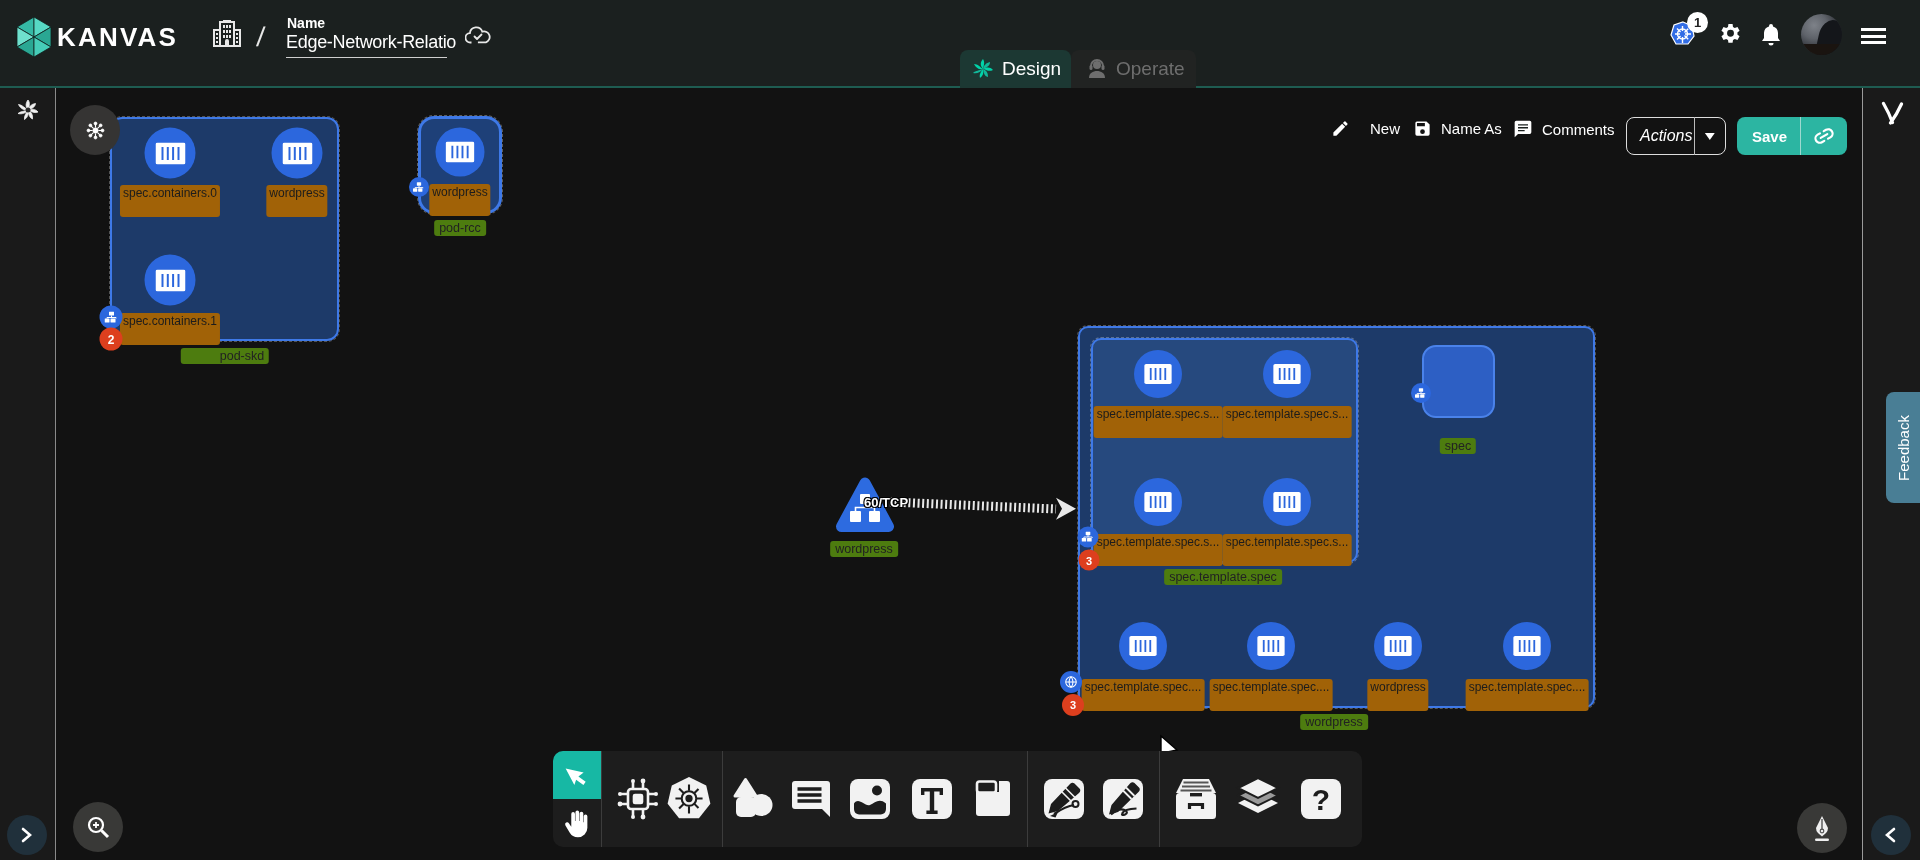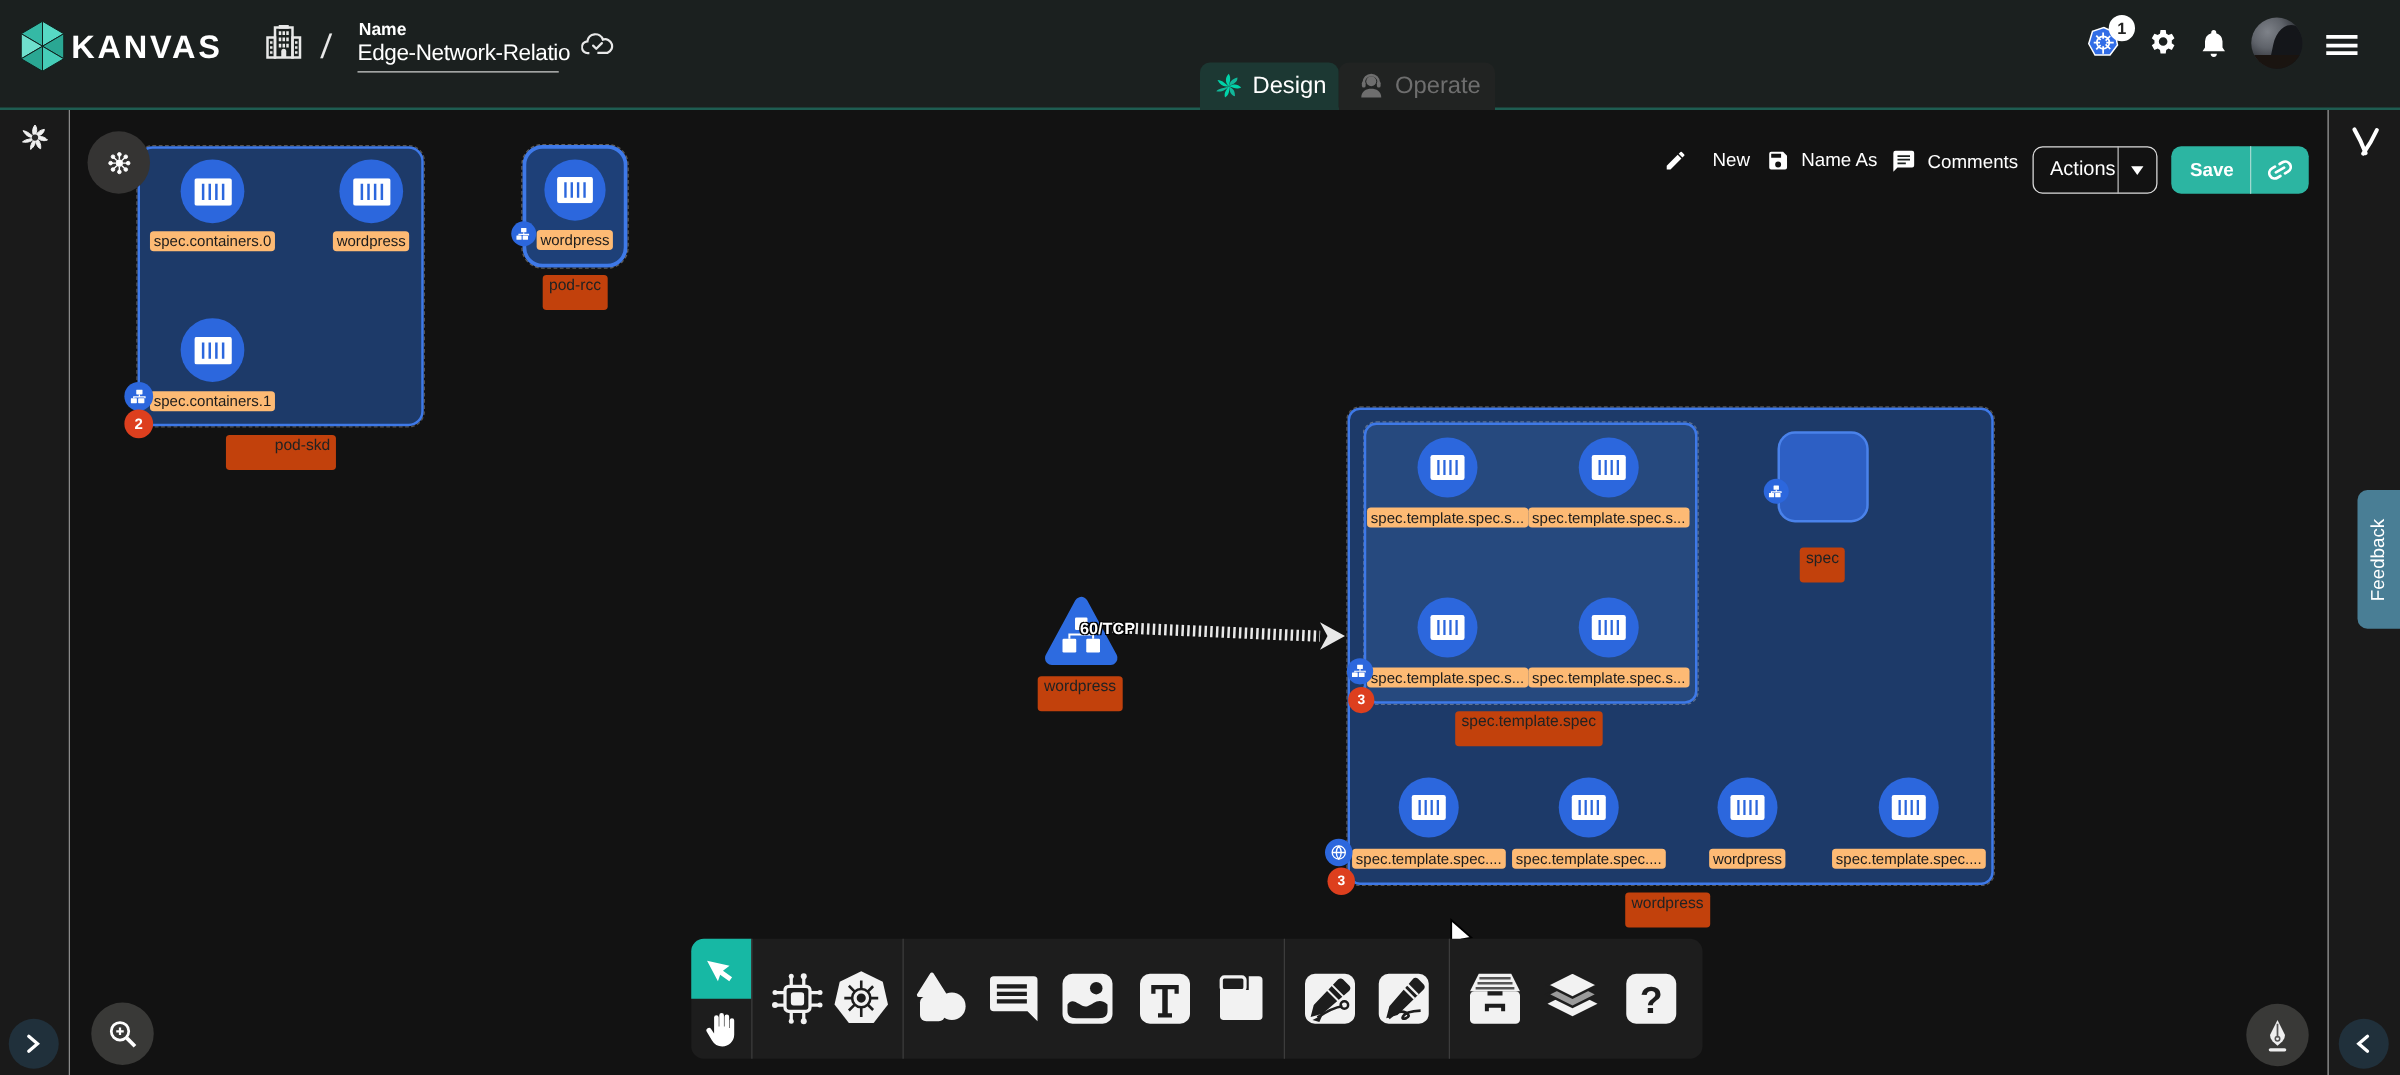--- a/index.html
+++ b/index.html
@@ -33,25 +33,25 @@
     background:#1a1a1a; border-right:1px solid #8a8a8a; }
   #rightbar { position:absolute; left:1862px; top:88px; width:58px; height:772px;
     background:#1a1a1a; border-left:1px solid #9a9a9a; }
 
   
   .actlbl { color:#fff; font-size:15px; }
 
   
   .grp { position:absolute; border:2px solid #3e79e8; border-radius:12px; background:#1d3a69;
     outline:1px dashed rgba(255,255,255,0.28); }
-  .nlabel { position:absolute; background:#fdba74; color:#1c1c1c; font-size:12px;
-    padding:0 3px; height:16px; line-height:16px; border-radius:3px; white-space:nowrap;
+  .nlabel { position:absolute; background:#a16207; color:#1c1c1c; font-size:12px;
+    padding:0 3px; height:32px; line-height:16px; border-radius:3px; white-space:nowrap;
     transform:translateX(-50%); }
-  .glabel { position:absolute; background:#c2410c; color:#222; font-size:12.5px;
-    padding:0 5px; height:28px; line-height:16px; border-radius:3px; white-space:nowrap;
+  .glabel { position:absolute; background:#4d7c0f; color:#222; font-size:12.5px;
+    padding:0 5px; height:16px; line-height:16px; border-radius:3px; white-space:nowrap;
     transform:translateX(-50%); }
   .cnode { position:absolute; width:51px; height:51px; border-radius:50%; background:#2c67dd;
     transform:translate(-50%,-50%); display:flex; align-items:center; justify-content:center; }
   .badge { position:absolute; border-radius:50%; transform:translate(-50%,-50%);
     display:flex; align-items:center; justify-content:center; }
   .bblue { background:#2c67dd; }
   .bred { background:#dd3f1e; color:#fff; font-weight:bold; }
 
   
   #dock { position:absolute; left:553px; top:751px; width:809px; height:96px;
@@ -408,21 +408,21 @@
   <div style="position:absolute; left:1513px; top:119px; display:flex; align-items:center; gap:9px;">
     <svg width="20" height="20" viewBox="0 0 24 24" fill="#fff">
       <path d="M20 2 H4 a2 2 0 0 0 -2 2 v18 l4 -4 h14 a2 2 0 0 0 2 -2 V4 a2 2 0 0 0 -2 -2z"></path>
       <g stroke="#1b201f" stroke-width="1.6">
           <path d="M6 7 h12 M6 10.5 h12 M6 14 h8"></path>
         </g>
     </svg>
     <span class="actlbl">Comments</span>
   </div>
   <div style="position:absolute; left:1626px; top:117px; width:100px; height:38px; border:1px solid #ddd; border-radius:8px; display:flex; align-items:center;">
-    <span style="color:#fff; font-size:16px; padding-left:13px; width:68px;">Actions</span>
+    <span style="color:#fff; font-size:16px; padding-left:13px; width:68px;font-style:italic;">Actions</span>
     <div style="width:1px; height:38px; background:#bbb;"></div>
     <svg width="30" height="9" viewBox="0 0 30 9">
         <polygon points="10,1 20,1 15,8" fill="#fff"></polygon>
       </svg>
   </div>
   <div style="position:absolute; left:1737px; top:117px; width:110px; height:38px; background:#2cb5a2; border-radius:8px; display:flex; align-items:center;">
     <span style="color:#fff; font-size:15px; font-weight:bold; padding-left:15px; width:63px;">Save</span>
     <div style="width:1px; height:38px; background:#9fd9d0;"></div>
     <svg width="26" height="22" viewBox="0 0 24 20" fill="none" stroke="#fff" stroke-width="2" stroke-linecap="round" style="margin-left:10px">
       <g transform="rotate(-30 12 10)">

